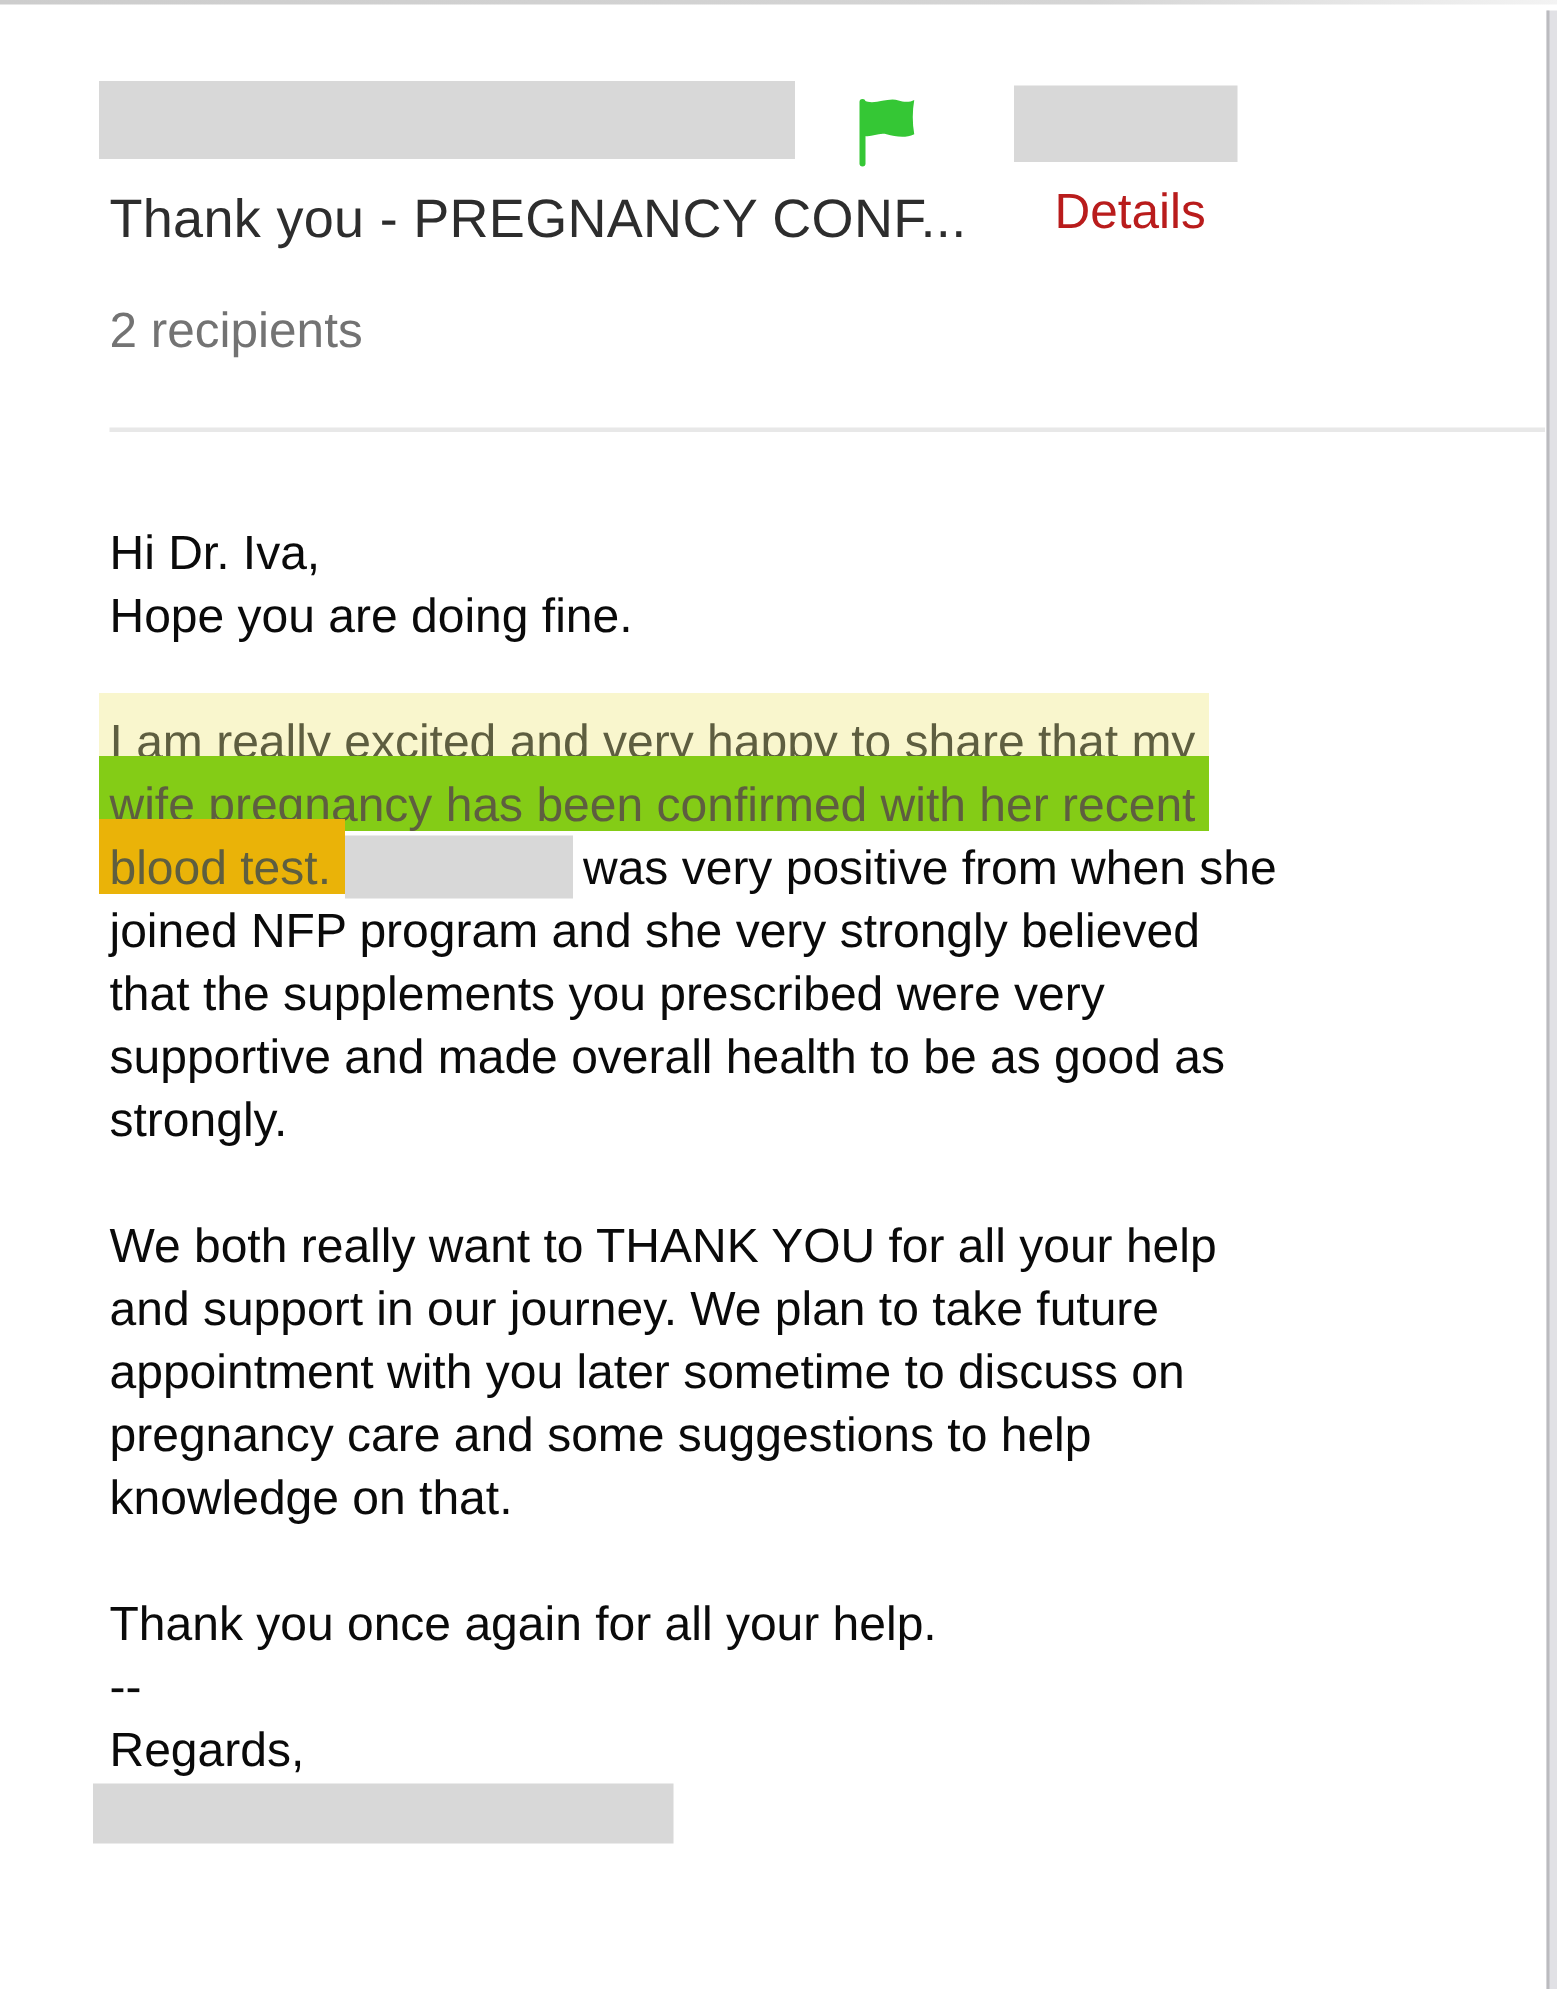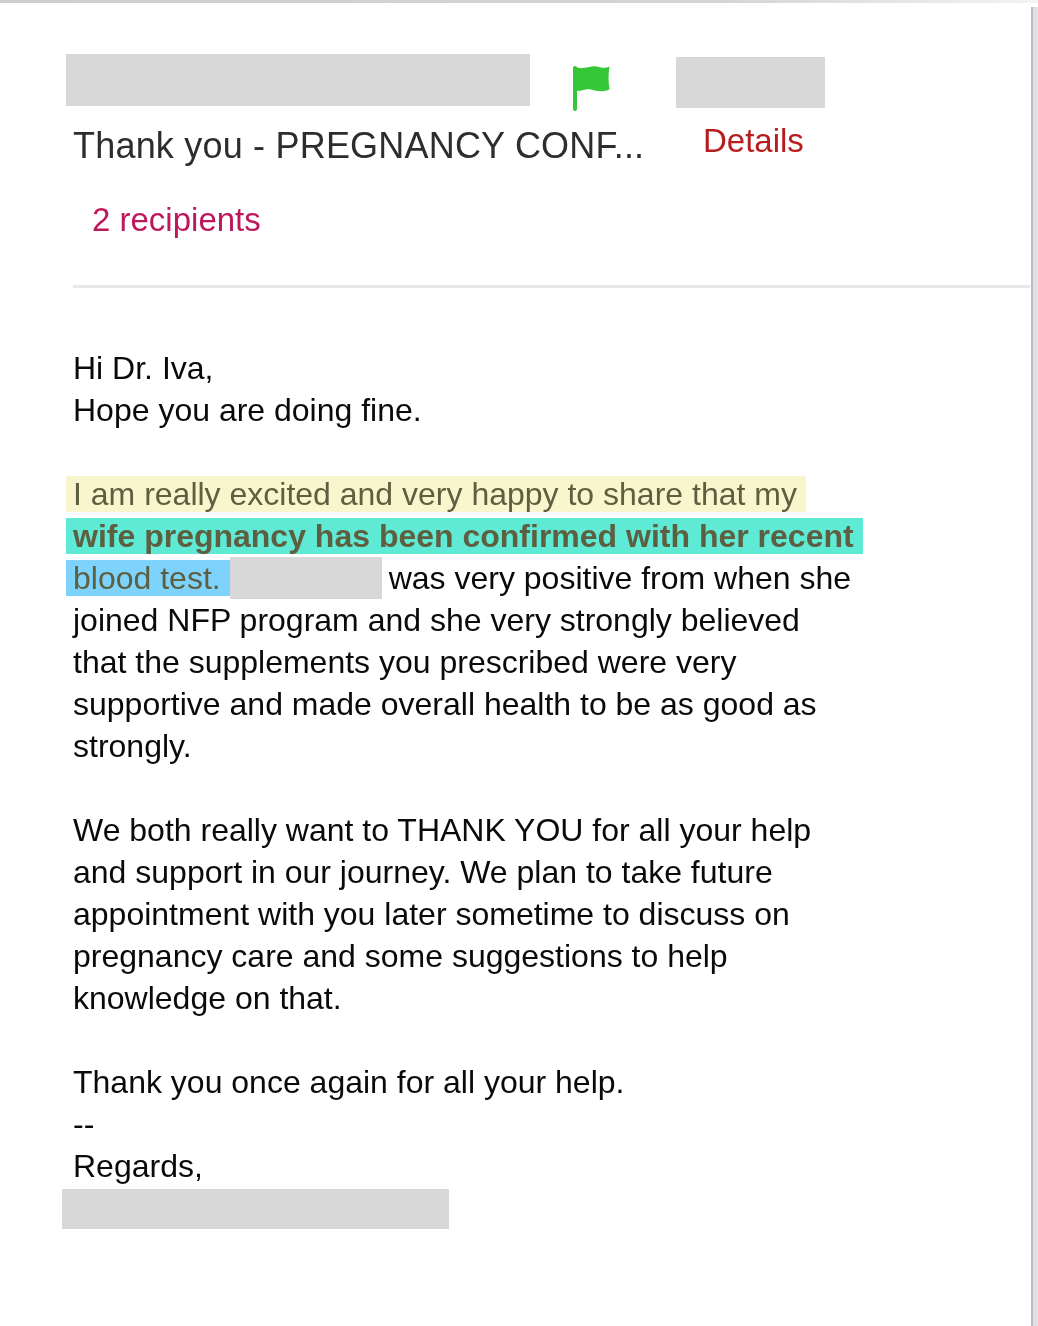--- a/index.html
+++ b/index.html
@@ -27,21 +27,21 @@
   .details{position:absolute;left:703px;top:123px;font-size:33px;line-height:1.1;}
   .recipients{position:absolute;left:73px;top:202px;font-size:33px;line-height:1.1;}
   .divider{position:absolute;left:73px;top:285px;width:957px;height:3px;background:#e8e8e8;}
   .email-body{
     position:absolute;left:73px;top:347px;width:912px;
     font-size:32px;line-height:42px;color:#0a0a0a;
   }
   .line{height:42px;white-space:nowrap;}
   .hl{
     background:#f9f6cd;color:#5e5e40;
-    padding:0 9px 0 7px;margin-left:-7px;
+    padding:14px 9px 0 7px;margin-left:-7px;
   }
   .redact-inline{
     display:inline-block;background:#d8d8d8;height:42px;
     vertical-align:-10px;margin-right:7px;
   }
   .signature-redact{
     margin-left:-11px;margin-top:2px;height:40px;background:#d8d8d8;
   }
 </style>
 </head>
@@ -63,32 +63,32 @@
                C 16.5 25.2, 11.5 29, 7 27.5 Z" fill="#35c735"></path>
     </svg>
   </div>
 
   <div class="redact redact-meta"></div>
 
   <div class="subject" style="color: rgb(45, 45, 45);">Thank you - PREGNANCY CONF...</div>
 
   <a class="link details" style="color: #b91c1c;">Details</a>
 
-  <a class="link recipients" style="color: #be185d; margin-left: 19px;">2 recipients</a>
+  <a class="link recipients" style="color: #737373;">2 recipients</a>
 
   <div class="divider"></div>
 
   <div class="email-body" style="color: rgb(10, 10, 10);">
 
   <div class="line"><span>Hi Dr. Iva,</span></div>
       <div class="line"><span>Hope you are doing fine.</span></div>
       <div class="line">&nbsp;</div>
       <div class="line"><span class="hl" style="background: rgb(249, 246, 205); color: rgb(94, 94, 64);">I am really excited and very happy to share that my</span></div>
-      <div class="line"><span class="hl" style="background: #5eead4; color: rgb(94, 94, 64); font-weight: bold;">wife pregnancy has been confirmed with her recent</span></div>
-      <div class="line"><span class="hl" style="background: #7dd3fc; color: rgb(94, 94, 64);">blood test.</span><span class="redact-inline" style="width: 152px; background: rgb(216, 216, 216);"></span><span>was very positive from when she</span></div>
+      <div class="line"><span class="hl" style="background: #84cc16; color: rgb(94, 94, 64);">wife pregnancy has been confirmed with her recent</span></div>
+      <div class="line"><span class="hl" style="background: #eab308; color: rgb(94, 94, 64);">blood test.</span><span class="redact-inline" style="width: 152px; background: rgb(216, 216, 216);"></span><span>was very positive from when she</span></div>
       <div class="line"><span>joined NFP program and she very strongly believed</span></div>
       <div class="line"><span>that the supplements you prescribed were very</span></div>
       <div class="line"><span>supportive and made overall health to be as good as</span></div>
       <div class="line"><span>strongly.</span></div>
       <div class="line">&nbsp;</div>
       <div class="line"><span>We both really want to THANK YOU for all your help</span></div>
       <div class="line"><span>and support in our journey. We plan to take future</span></div>
       <div class="line"><span>appointment with you later sometime to discuss on</span></div>
       <div class="line"><span>pregnancy care and some suggestions to help</span></div>
       <div class="line"><span>knowledge on that.</span></div>

